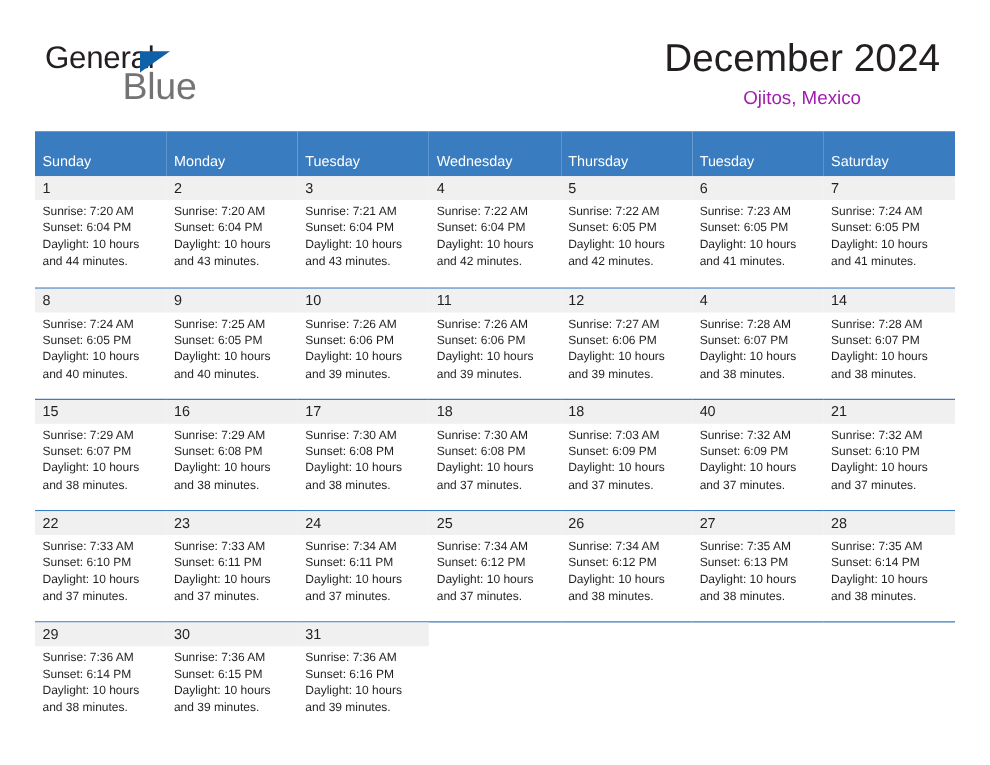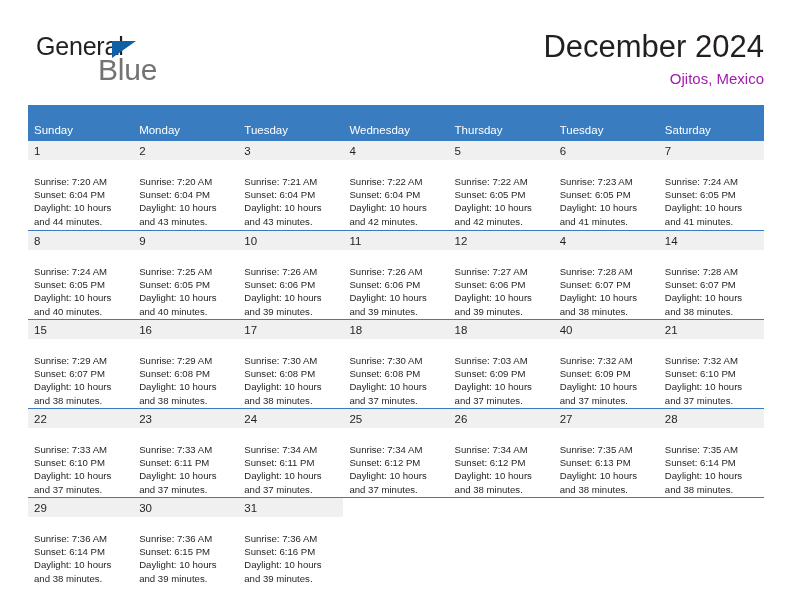--- a/index.html
+++ b/index.html
@@ -60,23 +60,23 @@
     position: absolute;
     left: 62px;
     top: 24px;
     font-size: 30px;
     color: #737373;
     line-height: 28px;
     letter-spacing: -0.2px;
   }
   .title-block {
     position: absolute;
-    right: 0;
+    right: 12px;
     top: 0;
-    text-align: right;
+    text-align: center;
     margin-left: 25px;
   }
   .cal-title {
     font-size: 31px;
     color: #231f20;
     line-height: 38px;
     white-space: nowrap;
   }
   .cal-subtitle {
     font-size: 15px;
@@ -126,21 +126,21 @@
     color: #231f20;
     padding: 4px 0 3px 6px;
     line-height: 12px;
     height: 12px;
   }
   .daynum.empty {
     background: transparent;
     color: transparent;
   }
   .info {
-    padding: 15px 5px 0 6px;
+    padding: 3px 5px 0 6px;
     font-size: 9.6px;
     line-height: 13.2px;
     color: #231f20;
   }
   .info div {
     white-space: nowrap;
   }
 </style>
 </head>
 <body>

